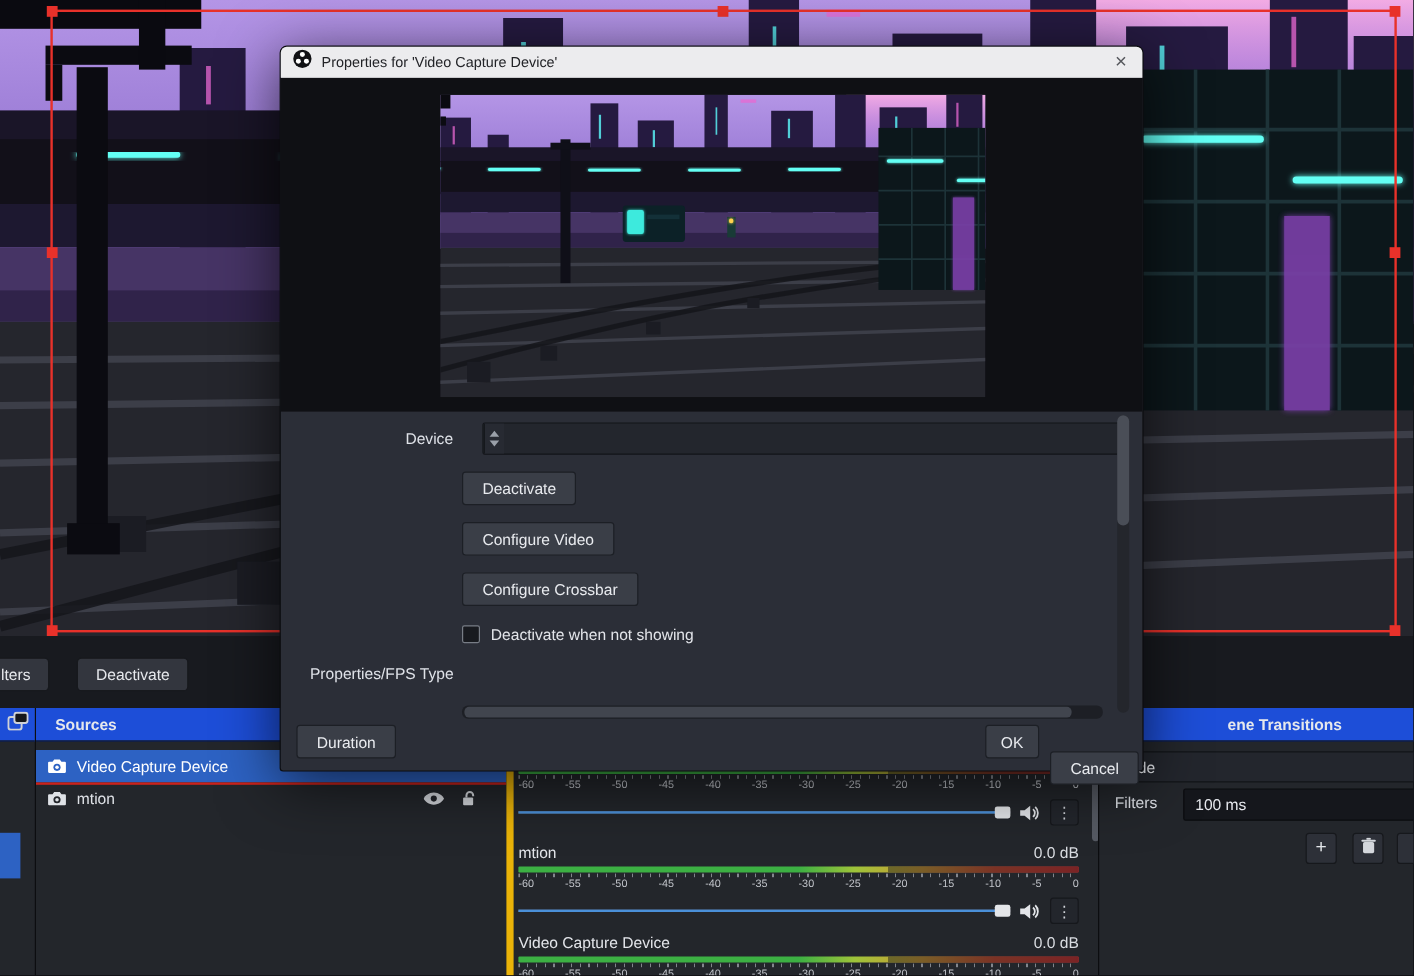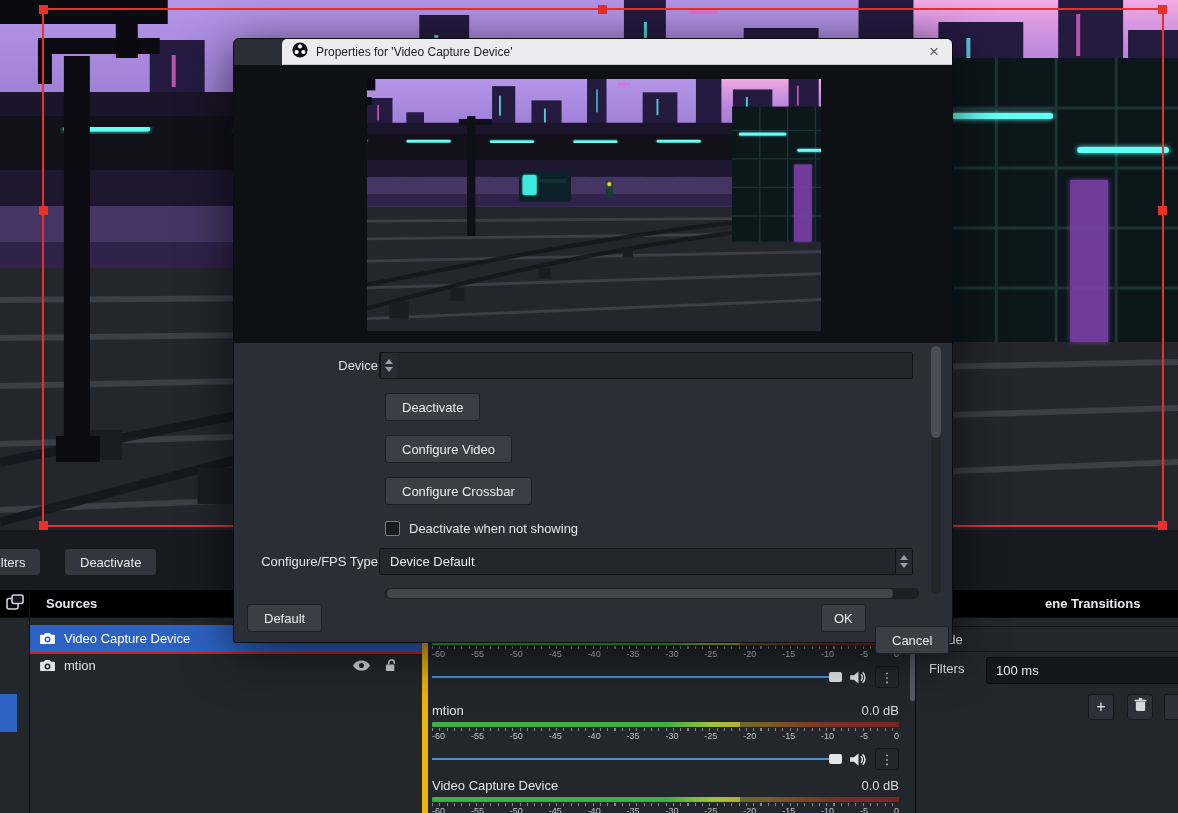--- a/index.html
+++ b/index.html
@@ -20,21 +20,21 @@
 
   
   .tb-btn { position: absolute; top: 548px; height: 28px; padding: 0 15px; background: #33363e; color: #e6e8ec;
             border: 1px solid #17191d; border-radius: 4px; font-size: 13px; display: flex; align-items: center; z-index: 4;
             font-family: inherit; }
   .tb-filters { left: -26px; }
   .tb-deactivate { left: 64px; }
 
   
   .dock { position: absolute; top: 590px; height: 223px; background: #23262b; z-index: 5; }
-  .dock-header { height: 28px; background: #000000; border-bottom: 1px solid #0c0d10; display: flex; align-items: center; position: relative; }
+  .dock-header { height: 28px; background: #1d4ed8; border-bottom: 1px solid #0c0d10; display: flex; align-items: center; position: relative; }
   .dock-title { font-size: 13px; font-weight: bold; color: #e6e8ec; padding-left: 16px; white-space: nowrap; }
 
   .dock-scenes { left: 0; width: 30px; border-right: 1px solid #0c0d10; }
   .dock-scenes .dock-header { justify-content: center; }
   .scene-selected-sliver { position: absolute; left: 0; top: 104px; width: 17px; height: 38px; background: #2d62c3; }
 
   .dock-sources { left: 30px; width: 392px; }
   .src-list { padding-top: 7px; position: relative; }
   .src-row { height: 27px; display: flex; align-items: center; padding: 0 10px; gap: 9px; color: #dfe2e7; font-size: 13px; position: relative; }
   .src-row.selected { background: #2d62c3; color: #ffffff; }
@@ -56,49 +56,49 @@
   .slider-row { display: flex; align-items: center; gap: 8px; margin-top: 6px; height: 22px; }
   .vslider { position: relative; flex: 1; height: 20px; }
   .vslider .track { position: absolute; left: 0; right: 0; top: 9px; height: 2px; background: #565b64; }
   .vslider .fill { position: absolute; left: 0; right: 12px; top: 9px; height: 2px; background: #4a90d9; }
   .vslider .thumb { position: absolute; right: 0; top: 5px; width: 13px; height: 10px; background: #e4e6e9; border-radius: 2px; }
   .spk { display: flex; align-items: center; }
   .kebab { width: 24px; height: 22px; background: #23262c; border: 1px solid #16181c; border-radius: 3px; color: #cfd2d8;
            font-size: 13px; display: flex; align-items: center; justify-content: center; font-family: inherit; }
   .mix-scrollbar { position: absolute; left: 482px; top: 55px; width: 6px; height: 56px; background: #565a63; border-radius: 3px; }
 
-  .dock-transitions { left: 915px; width: 263px; border-left: 1px solid #0c0d10; padding-left: 22px; }
+  .dock-transitions { left: 915px; width: 263px; border-left: 1px solid #0c0d10; }
   .trans-title { position: absolute; left: 107px; padding-left: 0; }
   .combo { display: flex; align-items: center; background: #23262d; border: 1px solid #121418; border-radius: 2px;
            color: #e7e9ee; font-size: 13px; height: 27px; }
   .combo-text { padding-left: 10px; flex: 1; white-space: nowrap; overflow: hidden; }
   .combo-spin { width: 17px; align-self: stretch; border-left: 1px solid #121418; background: #272a32;
                 display: flex; flex-direction: column; align-items: center; justify-content: center; gap: 3px; }
   .tri-up { width: 0; height: 0; border-left: 4px solid transparent; border-right: 4px solid transparent; border-bottom: 5px solid #9aa0a9; }
   .tri-dn { width: 0; height: 0; border-left: 4px solid transparent; border-right: 4px solid transparent; border-top: 5px solid #9aa0a9; }
   .trans-combo { position: absolute; left: 6px; top: 36px; width: 272px; height: 26px; }
   .dur-row { position: absolute; left: 0; top: 71px; display: flex; align-items: center; }
   .dur-label { width: 65px; text-align: left; padding-left: 13px; font-size: 13px; color: #dfe2e8; }
   .dur-input { position: absolute; left: 70px; top: -4px; width: 210px; height: 27px; background: #15171c; border: 1px solid #0b0c0f;
                border-radius: 2px; color: #e7e9ee; font-size: 13px; display: flex; align-items: center; padding-left: 9px; }
   .sq-btn { position: absolute; top: 104px; width: 26px; height: 26px; background: #2d3038; border: 1px solid #16181c; border-radius: 3px;
             color: #e3e5e9; font-size: 16px; display: flex; align-items: center; justify-content: center; font-family: inherit; }
 
   
   .dialog { position: absolute; left: 233px; top: 38px; width: 720px; height: 605px; background: #2b2e37;
-            border: 1px solid #0c0d10; border-radius: 6px 6px 3px 3px; box-shadow: 0 10px 50px rgba(0,0,0,0.65); z-index: 20; padding-left: 48px; }
+            border: 1px solid #0c0d10; border-radius: 6px 6px 3px 3px; box-shadow: 0 10px 50px rgba(0,0,0,0.65); z-index: 20; }
   .dlg-titlebar { height: 26px; background: #ececee; border-radius: 5px 5px 0 0; display: flex; align-items: center; padding: 0 10px; gap: 8px;
                   border-bottom: 1px solid #c9c9cc; }
   .dlg-title { font-size: 12px; color: #222327; flex: 1; }
   .dlg-close { font-size: 17px; color: #55575c; line-height: 1; padding: 0 3px; cursor: default; }
   .dlg-preview { position: absolute; left: 0; top: 26px; width: 718px; height: 278px; background: #0f1014; overflow: hidden; }
   .dlg-preview svg { position: absolute; left: 133px; top: 14px; width: 454px; height: 252px; display: block; }
 
   .form-row { position: absolute; left: 0; width: 700px; height: 27px; display: flex; align-items: center; }
-  .form-label { width: 144px; text-align: right; margin-right: 1px; color: #dfe2e8; font-size: 13px; white-space: nowrap; }
+  .form-label { width: 144px; text-align: right; margin-right: 24px; color: #dfe2e8; font-size: 13px; white-space: nowrap; }
   .form-row .combo { width: 534px; }
 
   .dlg-btn { position: absolute; height: 28px; padding: 0 16px; background: #3a3e47; color: #e9ebef; border: 1px solid #1c1f25;
              border-radius: 3px; font-size: 13px; font-family: inherit; display: flex; align-items: center; }
   .dlg-btn.small { padding: 0 12px; }
 
   .check-row { position: absolute; left: 151px; display: flex; align-items: center; gap: 9px; height: 16px; }
   .checkbox { width: 15px; height: 15px; background: #181a1f; border: 1px solid #787d86; border-radius: 2px; }
   .check-label { font-size: 13px; color: #e3e5ea; }
 
@@ -471,35 +471,28 @@
     <button class="dlg-btn" style="left:151px; top:354px">Deactivate</button>
     <button class="dlg-btn" style="left:151px; top:396px">Configure Video</button>
     <button class="dlg-btn" style="left:151px; top:438px">Configure Crossbar</button>
 
     <div class="check-row" style="top:481px">
       <span class="checkbox"></span>
       <span class="check-label">Deactivate when not showing</span>
     </div>
 
     <div class="form-row" style="top:509px">
-      <span class="form-label">Configure/FPS Type</span>
-      <div class="combo">
-        <span class="combo-text">Device Default</span>
-        <span class="combo-spin">
-            <i class="tri-up"></i>
-            <i class="tri-dn"></i>
-          </span>
-      </div>
+      <span class="form-label">Properties/FPS Type</span>
     </div>
 
     <div class="hscroll">
       <div class="hthumb"></div>
     </div>
     <div class="vscroll">
       <div class="vthumb"></div>
     </div>
 
-    <button class="dlg-btn" style="left:13px; top:565px">Default</button>
+    <button class="dlg-btn" style="left:13px; top:565px">Duration</button>
     <button class="dlg-btn small" style="left:587px; top:565px">OK</button>
     <button class="dlg-btn" style="left:641px; top:587px">Cancel</button>
   </div>
 
 </div>
 
 </body></html>

